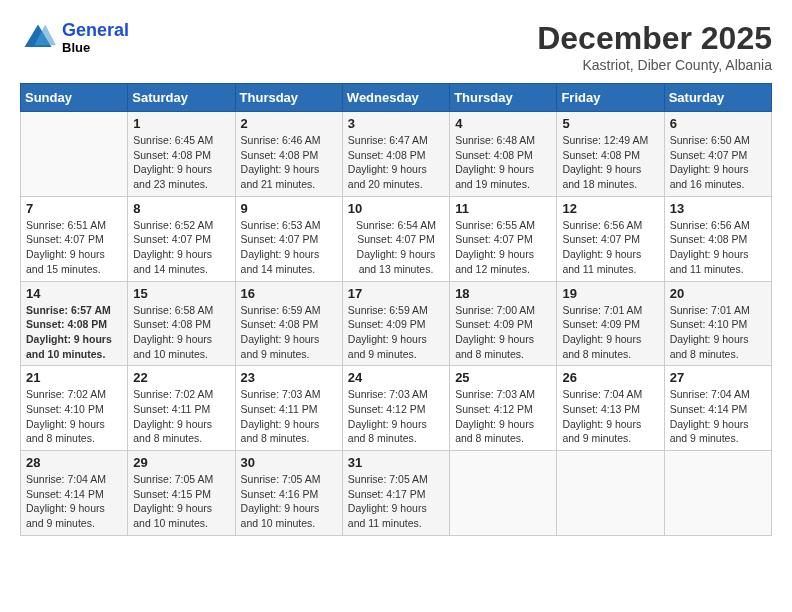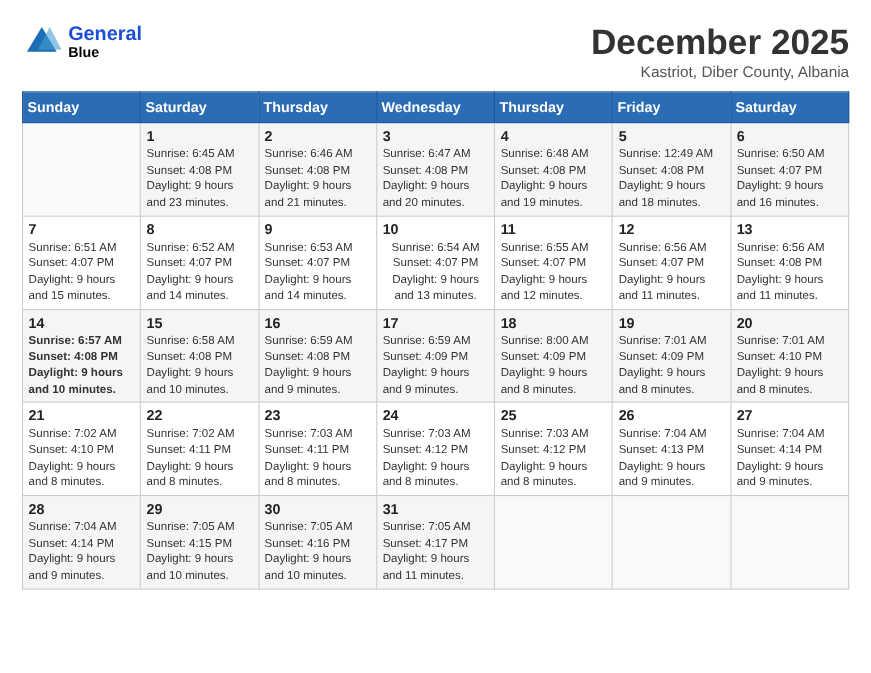--- a/index.html
+++ b/index.html
@@ -248,21 +248,21 @@
         </td>
         <td>
           <div class="day-number">17</div>
           <div class="day-info" style="white-space: pre-line;">Sunrise: 6:59 AM
 Sunset: 4:09 PM
 Daylight: 9 hours
 and 9 minutes.</div>
         </td>
         <td>
           <div class="day-number">18</div>
-          <div class="day-info" style="white-space: pre-line;">Sunrise: 8:00 AM
+          <div class="day-info" style="white-space: pre-line;">Sunrise: 7:00 AM
 Sunset: 4:09 PM
 Daylight: 9 hours
 and 8 minutes.</div>
         </td>
         <td>
           <div class="day-number">19</div>
           <div class="day-info" style="white-space: pre-line;">Sunrise: 7:01 AM
 Sunset: 4:09 PM
 Daylight: 9 hours
 and 8 minutes.</div>

